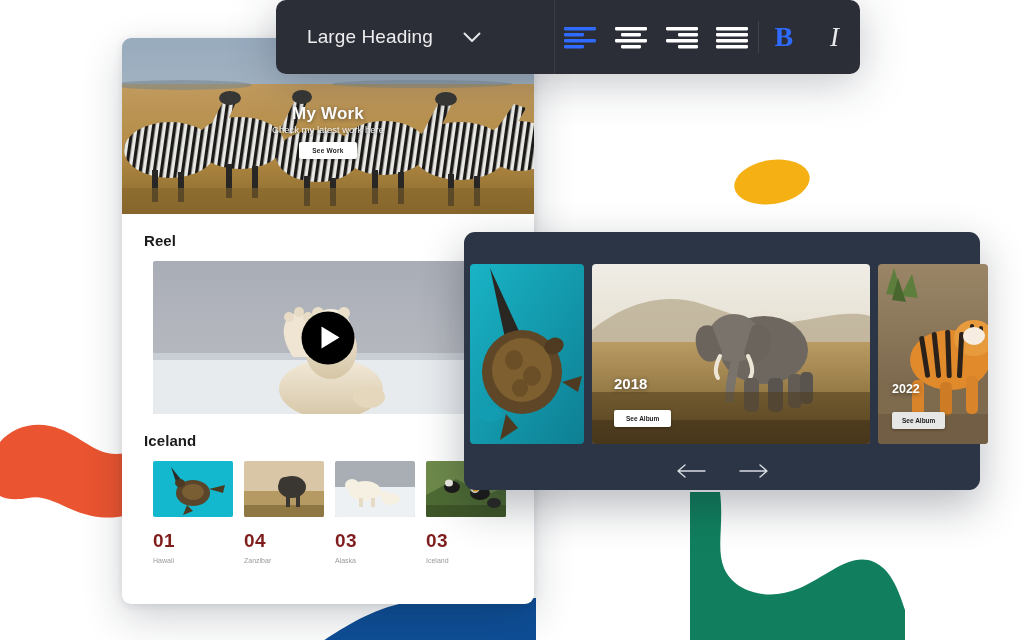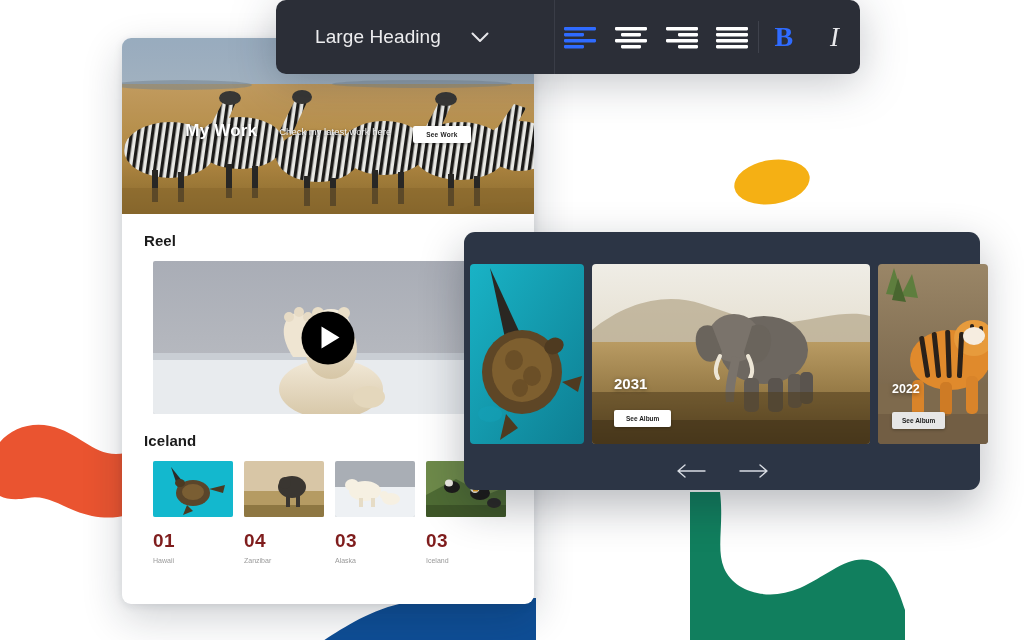--- a/index.html
+++ b/index.html
@@ -29,22 +29,22 @@
     background: #ffffff; border-radius: 9px;
     box-shadow: 0 14px 40px rgba(20,28,45,.20), 0 2px 8px rgba(20,28,45,.10);
     overflow: hidden; z-index: 5;
   }
 
   .hero { position: relative; width: 100%; height: 176px; overflow: hidden; }
   .hero-photo { position:absolute; inset:0; }
   .hero-overlay { position:absolute; inset:0; background: rgba(0,0,0,.04); }
   .hero-inner {
     position: relative; z-index: 3; height: 100%;
-    display:flex; flex-direction:row; align-items:center;
-    justify-content:center; gap:22px; padding-top:10px;
+    display:flex; flex-direction:column; align-items:center;
+    justify-content:center; gap:0; padding-top:10px;
   }
   .hero-title {
     color:#fff; font-size:17px; font-weight:700; letter-spacing:.2px;
     text-shadow: 0 1px 4px rgba(0,0,0,.45);
   }
   .hero-sub {
     color:#f2f2f2; font-size:9.5px; font-weight:400;
     text-shadow: 0 1px 3px rgba(0,0,0,.5);
   }
   .hero-btn {
@@ -123,21 +123,21 @@
   #toolbar {
     position:absolute; left:276px; top:0; width:584px; height:74px;
     z-index:20; display:flex; align-items:stretch;
     filter: drop-shadow(0 8px 22px rgba(15,22,38,.25));
   }
   .tb-seg {
     background:#2B2E37;
     display:flex; align-items:center;
   }
   #tb-dropdown-seg {
-    width:279px; border-radius:10px 0 0 10px; padding-left:39px;
+    width:279px; border-radius:10px 0 0 10px; padding-left:31px;
     border-right: 1px solid #3a3d47;
   }
   #tb-align-seg { width:305px; border-radius:0 10px 10px 0; }
   .tb-dd {
     display:flex; align-items:center; gap:30px; cursor:pointer;
   }
   .tb-dd-label { color:#ededef; font-size:19px; font-weight:400; letter-spacing:.1px; }
   .align-row { display:flex; align-items:center; width:100%; }
   .align-btn {
     width:68px; display:flex; align-items:center; justify-content:center;
@@ -393,21 +393,21 @@
           <path d="M140 92 C136 110 132 124 134 138 L142 138 C142 122 146 108 148 94 Z" fill="#7A736B"></path>
           <path d="M128 92 C124 100 122 108 126 114" stroke="#EDE6D6" stroke-width="4" fill="none" stroke-linecap="round"></path>
           <path d="M156 92 C160 100 162 108 158 114" stroke="#EDE6D6" stroke-width="4" fill="none" stroke-linecap="round"></path>
           <rect x="152" y="114" width="15" height="34" rx="5" fill="#625C55"></rect>
           <rect x="176" y="114" width="15" height="34" rx="5" fill="#5A544E"></rect>
           <rect x="196" y="110" width="14" height="34" rx="5" fill="#625C55"></rect>
           <rect x="208" y="108" width="13" height="32" rx="5" fill="#5A544E"></rect>
           <rect y="128" width="278" height="52" fill="#4E3D1E" opacity=".55"></rect>
           <rect y="156" width="278" height="24" fill="#3E3017" opacity=".55"></rect>
         </svg>
-        <div class="gal-label">2031</div>
+        <div class="gal-label">2018</div>
         <button class="gal-btn">See Album</button>
       </div>
 
       <div class="gal-card" id="gal-card-tiger">
         <svg viewBox="0 0 110 180" preserveAspectRatio="none" style="width:100%;height:100%;display:block">
           <defs>
             <linearGradient id="rockG" x1="0" y1="0" x2="0" y2="1">
               <stop offset="0%" stop-color="#9A8667"></stop>
                 <stop offset="100%" stop-color="#6F5C42"></stop>
             </linearGradient>

